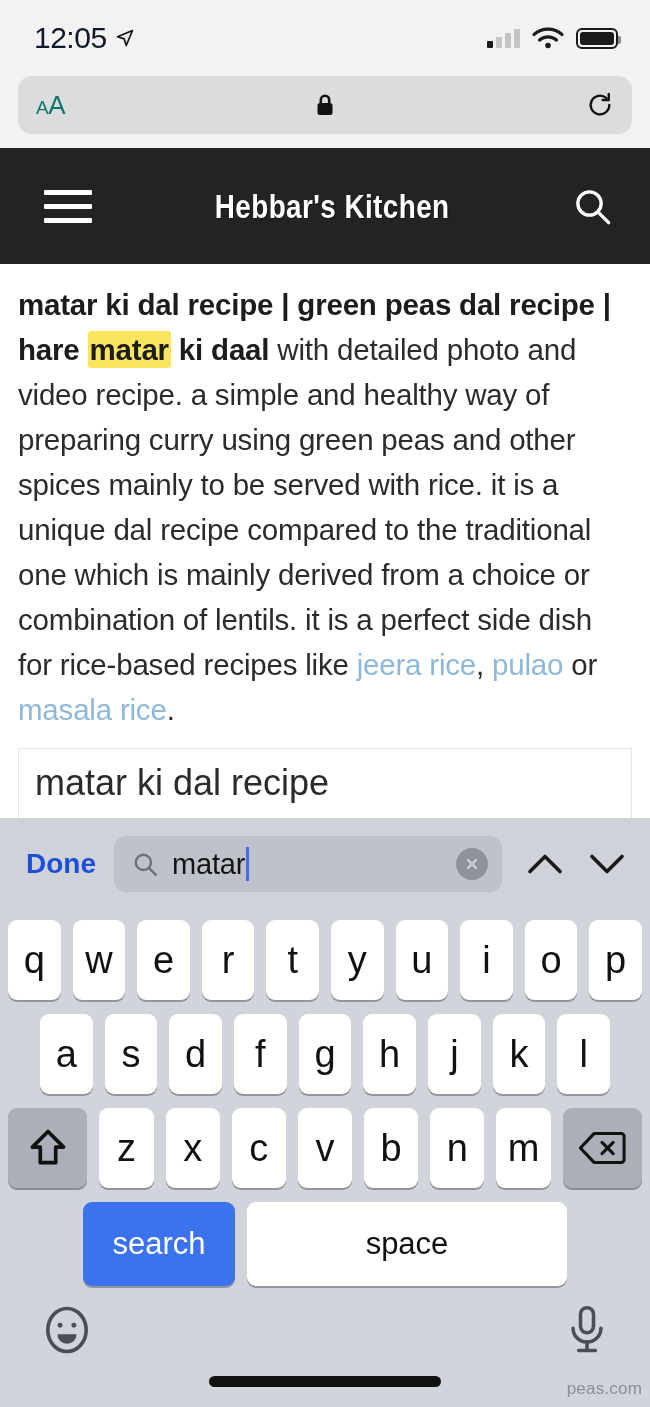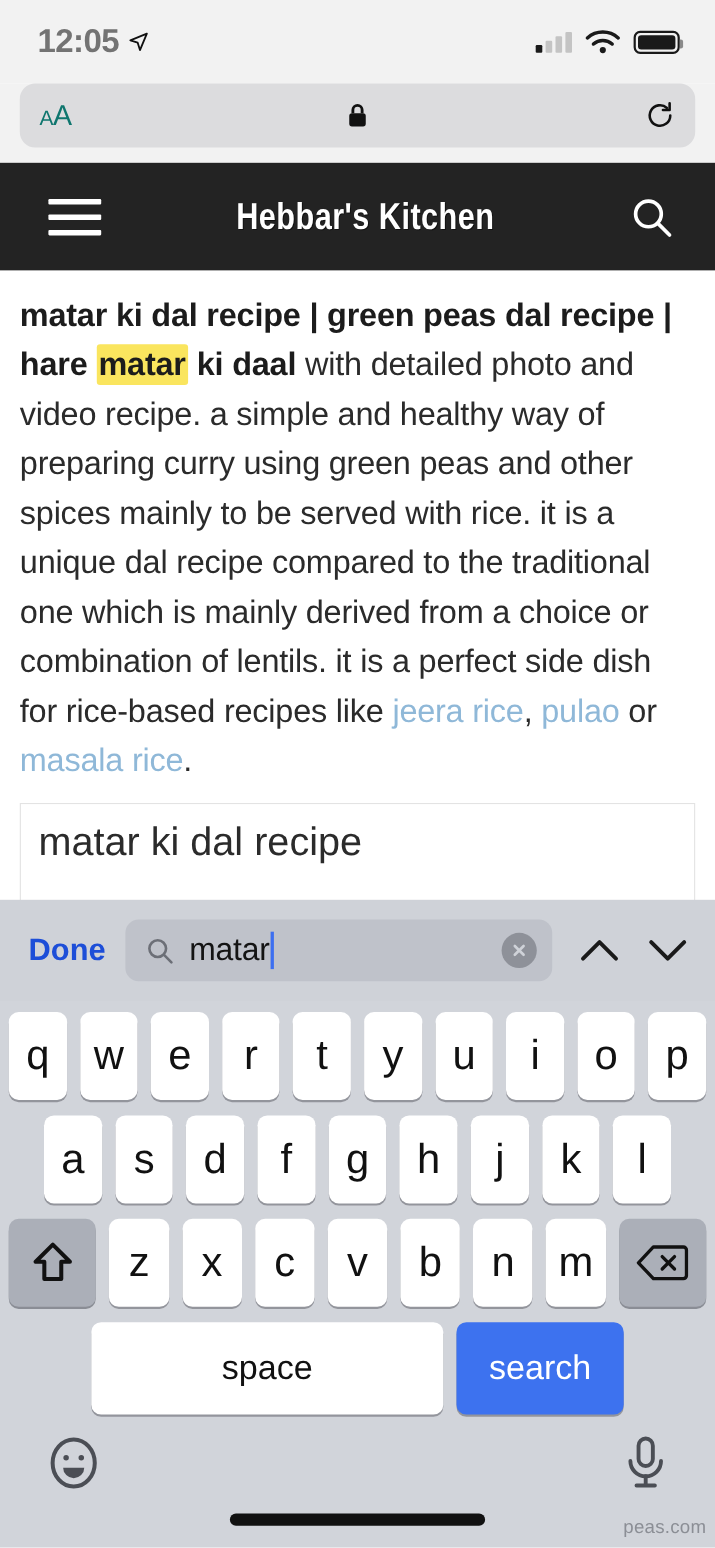--- a/index.html
+++ b/index.html
@@ -13,21 +13,21 @@
 
   
   .statusbar {
     height: 76px;
     background: #f2f2f2;
     display: flex; align-items: center;
     justify-content: space-between;
     padding: 0 32px 0 34px;
   }
   .sb-left { display: flex; align-items: center; gap: 8px; }
-  .sb-time { font-size: 30px; font-weight: 700; color: #737373; letter-spacing: -0.5px; }
+  .sb-time { font-size: 30px; font-weight: 400; color: #0f172a; letter-spacing: -0.5px; }
   .sb-loc { width: 20px; height: 20px; display: block; }
   .sb-right { display: flex; align-items: center; gap: 11px; }
   .signal { display: flex; align-items: flex-end; gap: 3px; height: 19px; }
   .signal i { width: 6px; background: #c4c4c4; border-radius: 1px; display: block; }
   .signal i:nth-child(1) { height: 7px; background: #1a1a1a; }
   .signal i:nth-child(2) { height: 11px; }
   .signal i:nth-child(3) { height: 15px; }
   .signal i:nth-child(4) { height: 19px; }
   .battery {
     width: 42px; height: 21px; border: 2px solid #1a1a1a;
@@ -51,21 +51,21 @@
   .url-center {
     position:absolute; left:0; right:0;
     display:flex; align-items:center; justify-content:center; gap:9px;
     pointer-events:none;
   }
   .url-text { font-size: 29px; color:#1b1b1b; letter-spacing:-0.3px; }
   .reload { margin-left:auto; width:28px; height:28px; }
 
   
   .siteheader {
-    height: 98px; background:#232323;
+    height: 116px; background:#232323;
     display:flex; align-items:center; justify-content:space-between;
     padding: 0 38px 0 44px;
   }
   .hamburger { width:48px; display:flex; flex-direction:column; gap:9px; }
   .hamburger i { display:block; height:5px; background:#fff; border-radius:1px; }
   .logo {
     color:#fff; font-size: 34px; font-weight: 800;
     font-family: "Liberation Sans Narrow", "Liberation Sans", sans-serif;
     transform: scaleX(0.82); letter-spacing:0.5px;
     text-shadow: 1px 1px 0 rgba(0,0,0,.5);
@@ -293,22 +293,22 @@
     <span class="key letter">n</span>
     <span class="key letter">m</span>
     <span class="key mod">
       <svg class="bksp-ico" viewBox="0 0 30 24">
         <path d="M10 3h17a1.8 1.8 0 0 1 1.8 1.8v14.4A1.8 1.8 0 0 1 27 21H10L1.5 12z" fill="none" stroke="#111" stroke-width="1.9" stroke-linejoin="round"></path>
         <path d="M15 8.5l7 7M22 8.5l-7 7" stroke="#111" stroke-width="1.9" stroke-linecap="round"></path>
       </svg>
     </span>
   </div>
   <div class="krow r4">
+    <span class="key search-key">search</span>
     <span class="key space">space</span>
-    <span class="key search-key">search</span>
   </div>
 
   <div class="kb-bottom">
     <svg class="emoji-ico" viewBox="0 0 24 26">
       <ellipse cx="12" cy="13" rx="10" ry="11.2" fill="none" stroke="#4b4e55" stroke-width="1.9"></ellipse>
       <circle cx="8.4" cy="10.5" r="1.3" fill="#4b4e55"></circle>
       <circle cx="15.6" cy="10.5" r="1.3" fill="#4b4e55"></circle>
       <path d="M7 15.2h10a5 5 0 0 1-10 0z" fill="#4b4e55"></path>
     </svg>
     <svg class="mic-ico" viewBox="0 0 24 28">

